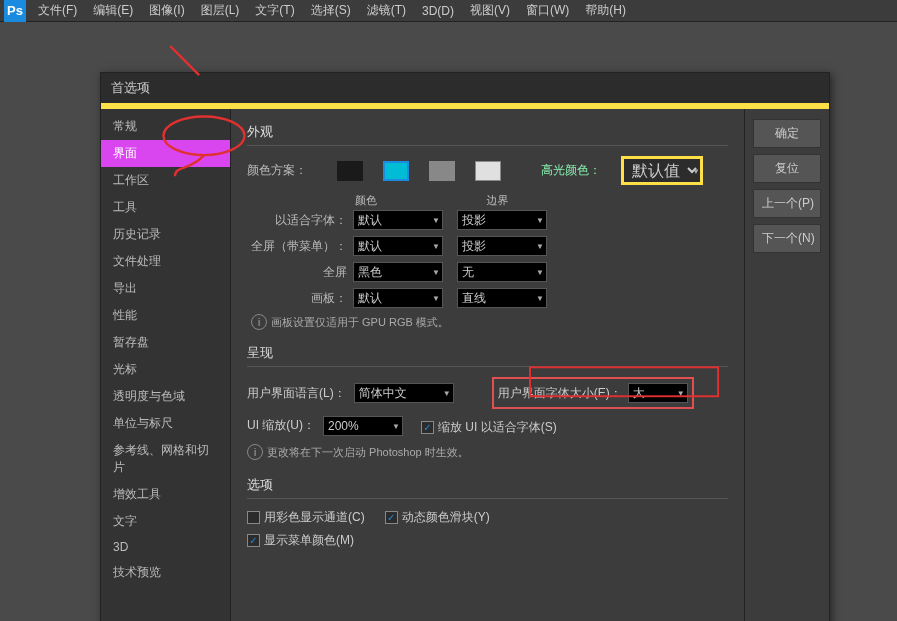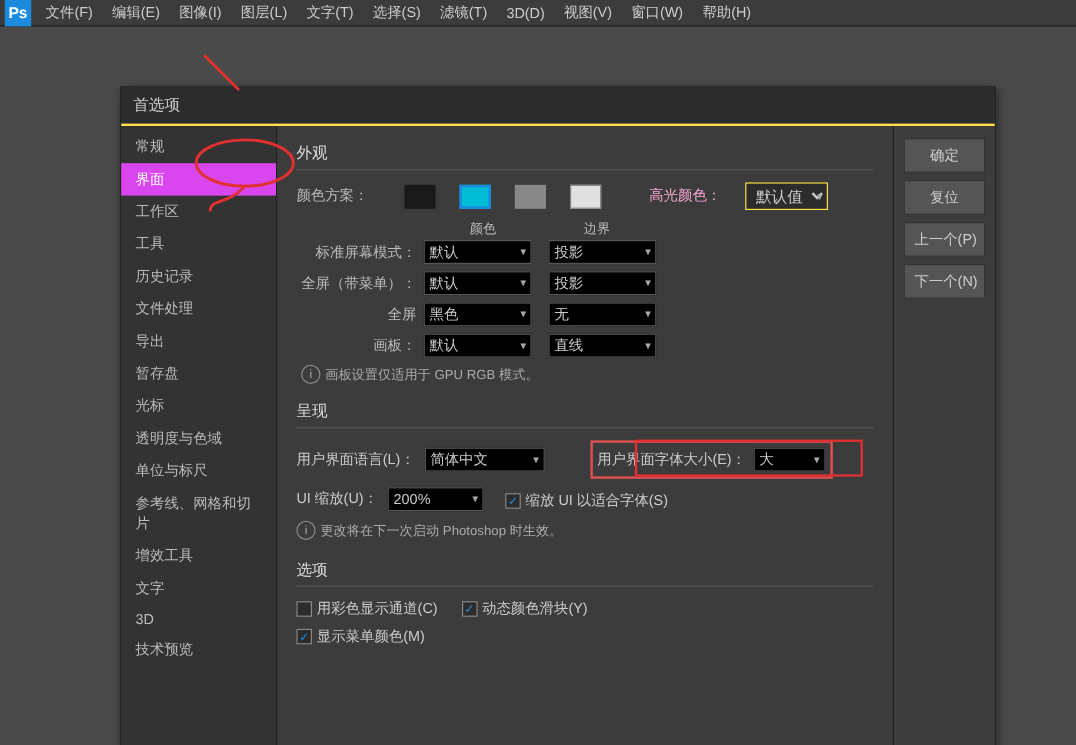--- a/index.html
+++ b/index.html
@@ -147,21 +147,21 @@
       border: 1px solid #222;
       box-shadow: 2px 2px 8px rgba(0,0,0,0.5);
       display: flex;
       flex-direction: column;
     }
     .pref-title {
       background: #2c2c2c;
       padding: 6px 10px;
       font-size: 13px;
       color: #ccc;
-      border-bottom: 2px solid #fde047;
+      border-bottom: 6px solid #fde047;
       position: relative;
     }
     .pref-body {
       display: flex;
       height: 520px;
     }
 
     
     .pref-nav {
       width: 130px;
@@ -233,29 +233,29 @@
       border: 2px solid transparent;
       cursor: pointer;
     }
     .cs-swatch.selected { border-color: #1b8be0; }
     .cs-black { background: #1a1a1a; }
     .cs-cyan { background: #00bcd4; }
     .cs-gray { background: #888; }
     .cs-white { background: #e0e0e0; border: 1px solid #888; }
 
     .highlight-label {
-      color: #f9a8d4;
+      color: #86efac;
       margin-left: 20px;
     }
     .highlight-select {
       background: #2c2c2c;
-      border: 1px solid #fde047;
+      border: 3px solid #fde047;
       color: #ccc;
       padding: 2px 4px;
-      font-size: 13px;
+      font-size: 16px;
       cursor: pointer;
       font-family: "Microsoft YaHei", Arial, sans-serif;
     }
 
     
     .table-row {
       display: flex;
       align-items: center;
       margin-bottom: 6px;
       gap: 6px;
@@ -481,20 +481,21 @@
       <div class="pref-body">
 
         <div class="pref-nav">
           <div class="pref-nav-item">常规</div>
           <div class="pref-nav-item active">界面</div>
           <div class="pref-nav-item">工作区</div>
           <div class="pref-nav-item">工具</div>
           <div class="pref-nav-item">历史记录</div>
           <div class="pref-nav-item">文件处理</div>
           <div class="pref-nav-item">导出</div>
+          <div class="pref-nav-item">性能</div>
           <div class="pref-nav-item">暂存盘</div>
           <div class="pref-nav-item">光标</div>
           <div class="pref-nav-item">透明度与色域</div>
           <div class="pref-nav-item">单位与标尺</div>
           <div class="pref-nav-item">参考线、网格和切片</div>
           <div class="pref-nav-item">增效工具</div>
           <div class="pref-nav-item">文字</div>
           <div class="pref-nav-item">3D</div>
           <div class="pref-nav-item">技术预览</div>
         </div>
@@ -511,26 +512,26 @@
             <div class="cs-swatch cs-white"></div>
             <span class="highlight-label">高光颜色：</span>
             <div class="select-wrap">
               <select class="highlight-select">
                 <option>默认值</option>
               </select>
             </div>
           </div>
 
           <div style="display:flex; margin-left:108px; margin-bottom:2px; gap:0;">
-            <span class="col-header" style="width:95px;text-align:center;">颜色</span>
+            <span class="col-header" style="width:95px;text-align:left;">颜色</span>
             <span class="col-header" style="width:95px;text-align:center;">边界</span>
           </div>
 
           <div class="table-row">
-            <span class="table-label">标准屏幕模式：</span>
+            <span class="table-label">以适合字体：</span>
             <div class="select-wrap">
               <select class="dropdown-select">
                 <option>默认</option>
               </select>
             </div>
             <div class="select-wrap" style="margin-left:8px;">
               <select class="dropdown-select">
                 <option>投影</option>
               </select>
             </div>

